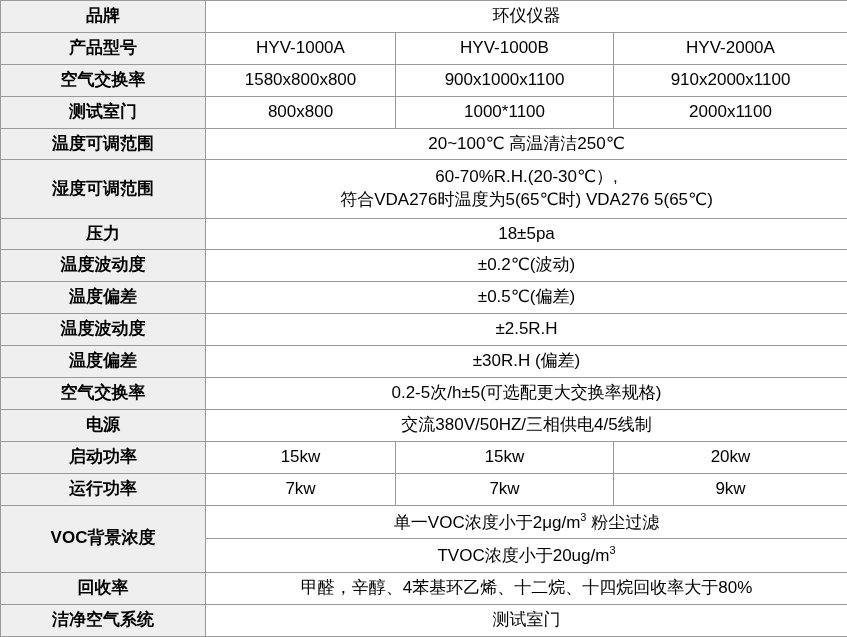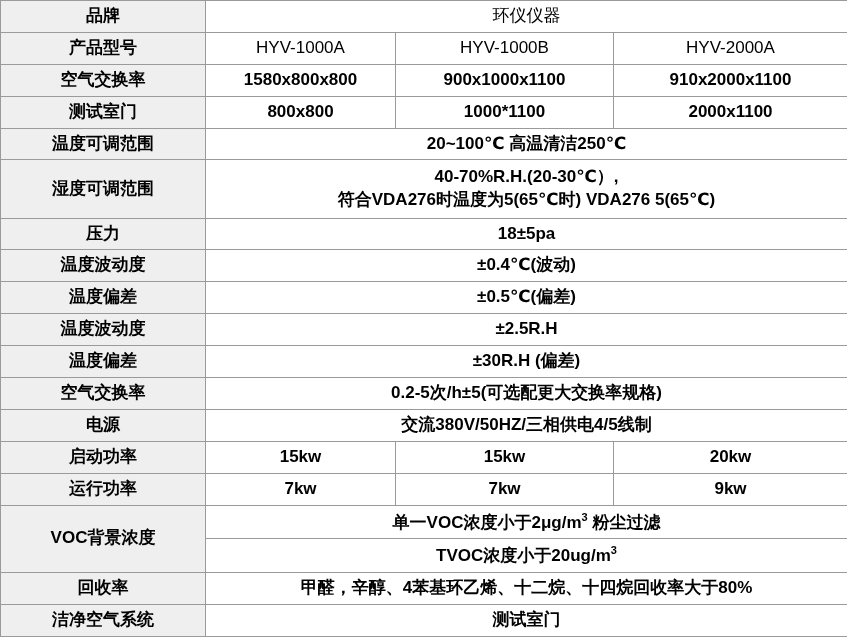--- a/index.html
+++ b/index.html
@@ -28,21 +28,21 @@
     line-height: 1.35;
     word-break: break-word;
   }
   td.label {
     background: #efefef;
     font-weight: bold;
     font-size: 17px;
   }
   td.value {
     background: #ffffff;
-    font-weight: bold;
+    font-weight: normal;
   }
   td.value.bold {
     font-weight: normal;
   }
   .sup {
     font-size: 11px;
     vertical-align: super;
   }
   .line {
     display: block;
@@ -81,31 +81,31 @@
         <td class="value">1000*1100</td>
         <td class="value">2000x1100</td>
       </tr>
       <tr>
         <td class="label">温度可调范围</td>
         <td class="value" colspan="3">20~100℃ 高温清洁250℃</td>
       </tr>
       <tr>
         <td class="label">湿度可调范围</td>
         <td class="value" colspan="3">
-          <span class="line">40-70%R.H.(20-30℃）,</span>
+          <span class="line">60-70%R.H.(20-30℃）,</span>
           <span class="line">符合VDA276时温度为5(65℃时) VDA276 5(65℃)</span>
         </td>
       </tr>
       <tr>
         <td class="label">压力</td>
         <td class="value" colspan="3">18±5pa</td>
       </tr>
       <tr>
         <td class="label">温度波动度</td>
-        <td class="value" colspan="3">±0.4℃(波动)</td>
+        <td class="value" colspan="3">±0.2℃(波动)</td>
       </tr>
       <tr>
         <td class="label">温度偏差</td>
         <td class="value" colspan="3">±0.5℃(偏差)</td>
       </tr>
       <tr>
         <td class="label">温度波动度</td>
         <td class="value" colspan="3">±2.5R.H</td>
       </tr>
       <tr>

